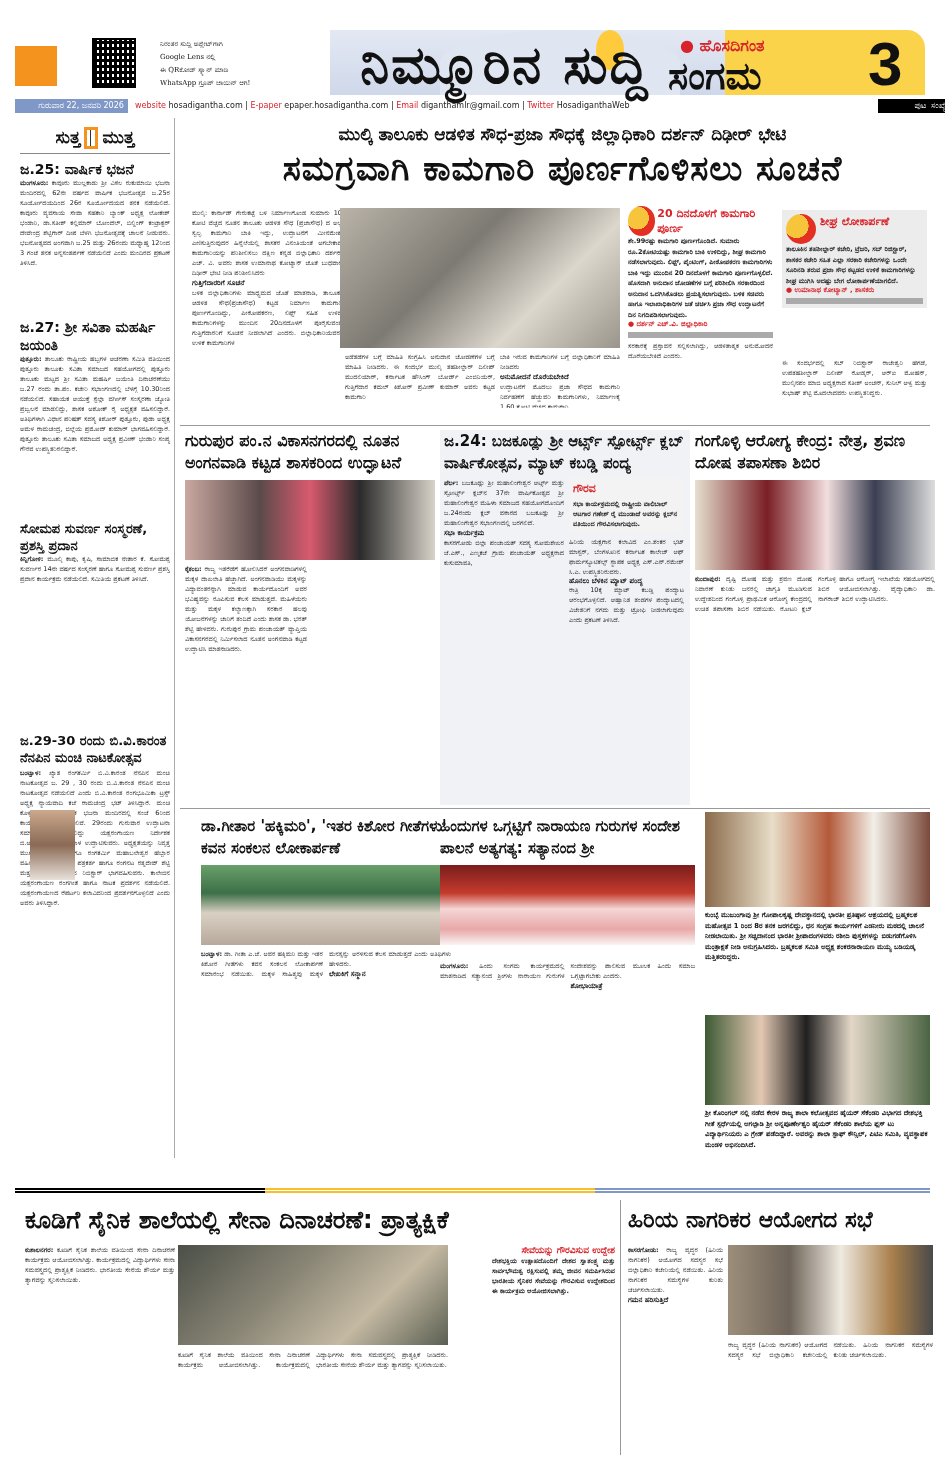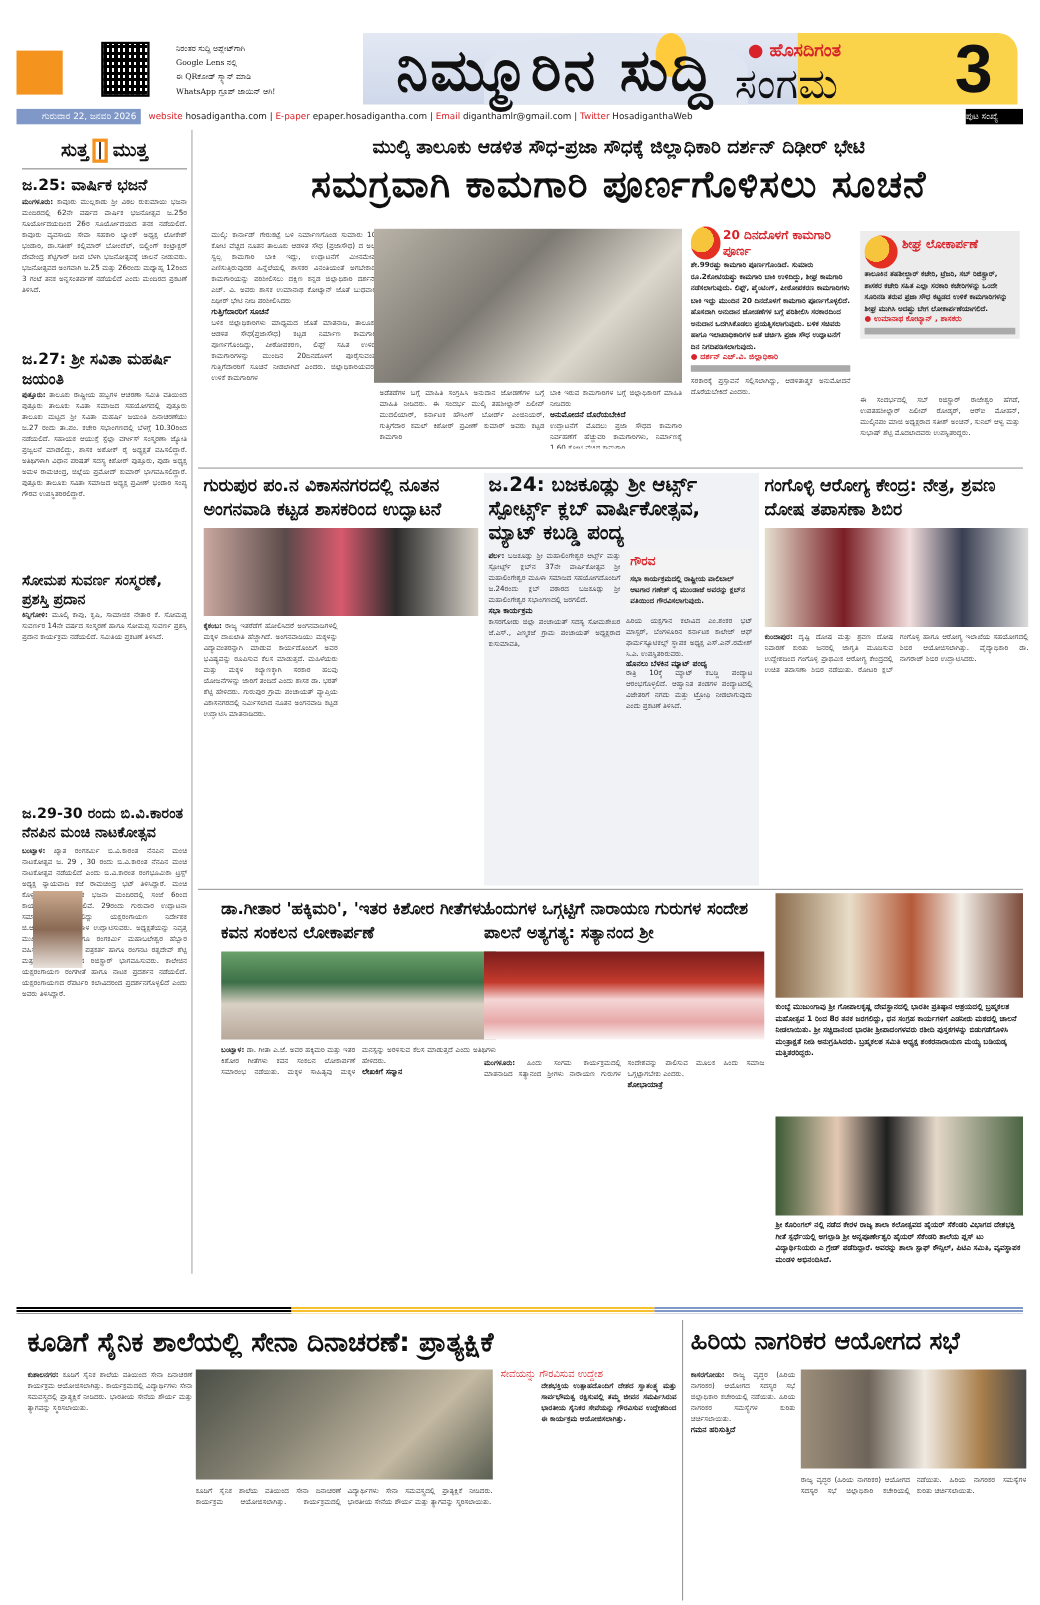--- a/index.html
+++ b/index.html
@@ -11,27 +11,27 @@
   .qr { left: 92px; top: 38px; width: 44px; height: 50px; background:
       repeating-linear-gradient(90deg,#000 0 3px,#fff 3px 5px),
       repeating-linear-gradient(0deg,#000 0 3px,#fff 3px 6px); background-blend-mode: multiply; border: 2px solid #000; }
   .qr-text { left: 160px; top: 38px; width: 160px; font-size: 7px; line-height: 13px; font-family: "DejaVu Serif", serif; }
   .mast-blue { left: 330px; top: 30px; width: 395px; height: 65px; background: linear-gradient(180deg,#e3e8f3,#cfd8ea); }
   .mast-yellow { left: 725px; top: 30px; width: 200px; height: 65px; background: #fbd34a; border-radius: 0 18px 0 0; }
   .mast-circle { left: 440px; top: 30px; width: 240px; height: 65px; border-radius: 50% 50% 0 0; background: #dfe5f1; }
   .mast-sun { left: 596px; top: 30px; width: 28px; height: 40px; background: #ffcb3d; border-radius: 50%; }
   .mast-title { left: 340px; top: 34px; width: 330px; font-size: 52px; font-weight: bold; line-height: 62px; text-align: center; color: #111; letter-spacing: 2px; }
   .brand-small { left: 680px; top: 36px; font-size: 16px; font-weight: bold; color: #d8232a; }
-  .brand-big { left: 668px; top: 56px; font-size: 38px; font-weight: normal; line-height: 40px; color: #111; }
+  .brand-big { left: 668px; top: 56px; font-size: 38px; font-weight: bold; line-height: 40px; color: #111; }
   .page-num { left: 868px; top: 34px; font-size: 62px; font-weight: bold; line-height: 60px; color: #111; font-family: "Liberation Sans", sans-serif; }
   .infobar { left: 15px; top: 99px; width: 915px; height: 14px; font-size: 8px; line-height: 14px; }
   .date-box { left: 0; top: 0; width: 113px; height: 14px; background: #7f98c8; color: #fff; text-align: center; padding-left: 19px; }
   .links { left: 120px; top: 0; width: 750px; color: #222; }
   .links .lab { color: #d8232a; }
-  .pbox { left: 863px; top: 0; width: 52px; height: 14px; background: #000; color: #fff; text-align: left; }
+  .pbox { left: 863px; top: 0; width: 68px; height: 14px; background: #000; color: #fff; text-align: right; font-family: Liberation Mono, monospace; }
 
   
   .leftcol { left: 15px; top: 118px; width: 160px; height: 1040px; border-right: 1px solid #aaa; }
   .sutta { left: 20px; top: 120px; width: 150px; height: 34px; font-size: 17px; font-weight: bold; text-align: center; line-height: 34px; border-bottom: 1px solid #888; }
   .sutta-icon { display: inline-block; width: 14px; height: 22px; border: 3px solid #f4941e; vertical-align: middle; margin: 0 4px; background: linear-gradient(90deg,#fff 40%,#333 40% 55%,#fff 55%); }
   .lh { font-weight: bold; color: #111; }
   .lb { font-size: 6.5px; line-height: 10px; color: #222; text-align: justify; }
 
   
   .lead-sub { left: 190px; top: 124px; width: 745px; font-size: 17px; font-weight: bold; text-align: center; }
@@ -51,21 +51,21 @@
   .sec-head { font-size: 18px; font-weight: bold; line-height: 24px; color: #111; }
   .hdiv { height: 1px; background: #999; }
   .vdiv { width: 1px; background: #999; }
 
   .gaurav { background: #f3f3f3; padding: 4px; }
   .gaurav-t { font-size: 11px; font-weight: bold; color: #d8232a; }
   .gaurav-b { font-size: 6.5px; line-height: 10px; font-weight: bold; color: #222; margin-top: 4px; }
 
   .stripe { left: 15px; top: 1188px; width: 915px; height: 6px; }
   .bottom-head { font-size: 24px; font-weight: bold; line-height: 34px; }
-  .red-sub { font-size: 9px; font-weight: normal; color: #d8232a; }
+  .red-sub { font-size: 9px; font-weight: bold; color: #d8232a; text-align: right; }
   .sub-bold { font-weight: bold; color: #111; font-size: 7px; }
   .caption { font-size: 6.8px; line-height: 10.5px; font-weight: bold; color: #111; }
 </style>
 </head>
 <body>
 
 <div class="abs mast">
   <div class="abs mast-orange"></div>
   <div class="abs qr"></div>
   <div class="abs qr-text">
@@ -167,21 +167,21 @@
 
 <div class="abs" style="left:185px;top:430px;width:250px;height:375px;overflow:hidden;">
   <div class="sec-head" style="font-size:16px;line-height:22px;">ಗುರುಪುರ ಪಂ.ನ ವಿಕಾಸನಗರದಲ್ಲಿ ನೂತನ ಅಂಗನವಾಡಿ ಕಟ್ಟಡ ಶಾಸಕರಿಂದ ಉದ್ಘಾಟನೆ</div>
   <div class="photo" style="margin-top:6px;height:80px;background:linear-gradient(90deg,#c9a8a0,#5b4a4a 30%,#d85a6e 50%,#2b2b2b 70%,#d8d2c8);"></div>
   <div style="display:flex;gap:6px;margin-top:4px;">
     <div class="col-text" style="width:122px;"><b>ಕೈಕಂಬ:</b> <span>ರಾಜ್ಯ ಇತರೆಡೆಗೆ ಹೋಲಿಸಿದರೆ ಅಂಗನವಾಡಿಗಳಲ್ಲಿ ಮಕ್ಕಳ ದಾಖಲಾತಿ ಹೆಚ್ಚಾಗಿದೆ. ಅಂಗನವಾಡಿಯು ಮಕ್ಕಳನ್ನು ವಿದ್ಯಾವಂತರನ್ನಾಗಿ ಮಾಡುವ ಕಾರ್ಯದೊಂದಿಗೆ ಅವರ ಭವಿಷ್ಯವನ್ನು ರೂಪಿಸುವ ಕೆಲಸ ಮಾಡುತ್ತದೆ. ಮಹಿಳೆಯರು ಮತ್ತು ಮಕ್ಕಳ ಕಲ್ಯಾಣಕ್ಕಾಗಿ ಸರಕಾರ ಹಲವು ಯೋಜನೆಗಳನ್ನು ಜಾರಿಗೆ ತಂದಿದೆ ಎಂದು ಶಾಸಕ ಡಾ. ಭರತ್ ಶೆಟ್ಟಿ ಹೇಳಿದರು. ಗುರುಪುರ ಗ್ರಾಮ ಪಂಚಾಯತ್ ವ್ಯಾಪ್ತಿಯ ವಿಕಾಸನಗರದಲ್ಲಿ ನಿರ್ಮಿಸಲಾದ ನೂತನ ಅಂಗನವಾಡಿ ಕಟ್ಟಡ ಉದ್ಘಾಟಿಸಿ ಮಾತನಾಡಿದರು.</span></div>
   </div>
 </div>
 
 <div class="abs" style="left:440px;top:430px;width:250px;height:375px;background:#f0f2f5;overflow:hidden;">
-  <div class="sec-head" style="font-size:18px;line-height:22px;padding:0 4px;">ಜ.24: ಬಜಕೂಡ್ಲು ಶ್ರೀ ಆರ್ಟ್ಸ್ ಸ್ಪೋರ್ಟ್ಸ್ ಕ್ಲಬ್ ವಾರ್ಷಿಕೋತ್ಸವ, ಮ್ಯಾಟ್ ಕಬಡ್ಡಿ ಪಂದ್ಯ</div>
+  <div class="sec-head" style="font-size:15px;line-height:22px;padding:0 4px;">ಜ.24: ಬಜಕೂಡ್ಲು ಶ್ರೀ ಆರ್ಟ್ಸ್ ಸ್ಪೋರ್ಟ್ಸ್ ಕ್ಲಬ್ ವಾರ್ಷಿಕೋತ್ಸವ, ಮ್ಯಾಟ್ ಕಬಡ್ಡಿ ಪಂದ್ಯ</div>
   <div style="display:flex;gap:5px;padding:4px;">
     <div class="col-text" style="width:120px;">
       <b>ಪೆರ್ಲ:</b> <span>ಬಜಕೂಡ್ಲು ಶ್ರೀ ಮಹಾಲಿಂಗೇಶ್ವರ ಆರ್ಟ್ಸ್ ಮತ್ತು ಸ್ಪೋರ್ಟ್ಸ್ ಕ್ಲಬ್‌ನ 37ನೇ ವಾರ್ಷಿಕೋತ್ಸವ ಶ್ರೀ ಮಹಾಲಿಂಗೇಶ್ವರ ಮಹಿಳಾ ಸಮಾಜದ ಸಹಯೋಗದೊಂದಿಗೆ ಜ.24ರಂದು ಕ್ಲಬ್ ವಠಾರದ ಬಜಕೂಡ್ಲು ಶ್ರೀ ಮಹಾಲಿಂಗೇಶ್ವರ ಸಭಾಂಗಣದಲ್ಲಿ ಜರಗಲಿದೆ.</span>
       <div class="sub-bold">ಸಭಾ ಕಾರ್ಯಕ್ರಮ</div>
       <span>ಕಾಸರಗೋಡು ಜಿಲ್ಲಾ ಪಂಚಾಯತ್ ಸದಸ್ಯ ಸೋಮಶೇಖರ ಜೆ.ಎಸ್., ಎಣ್ಮಕಜೆ ಗ್ರಾಮ ಪಂಚಾಯತ್ ಅಧ್ಯಕ್ಷರಾದ ಕುಸುಮಾವತಿ,</span>
     </div>
     <div style="width:115px;">
       <div class="gaurav">
         <div class="gaurav-t">ಗೌರವ</div>
         <div class="gaurav-b">ಸಭಾ ಕಾರ್ಯಕ್ರಮದಲ್ಲಿ ರಾಷ್ಟ್ರೀಯ ವಾಲಿಬಾಲ್ ಆಟಗಾರ ಗಣೇಶ್ ರೈ ಮುಂಡಾಜೆ ಅವರನ್ನು ಕ್ಲಬ್‌ನ ವತಿಯಿಂದ ಗೌರವಿಸಲಾಗುವುದು.</div>

